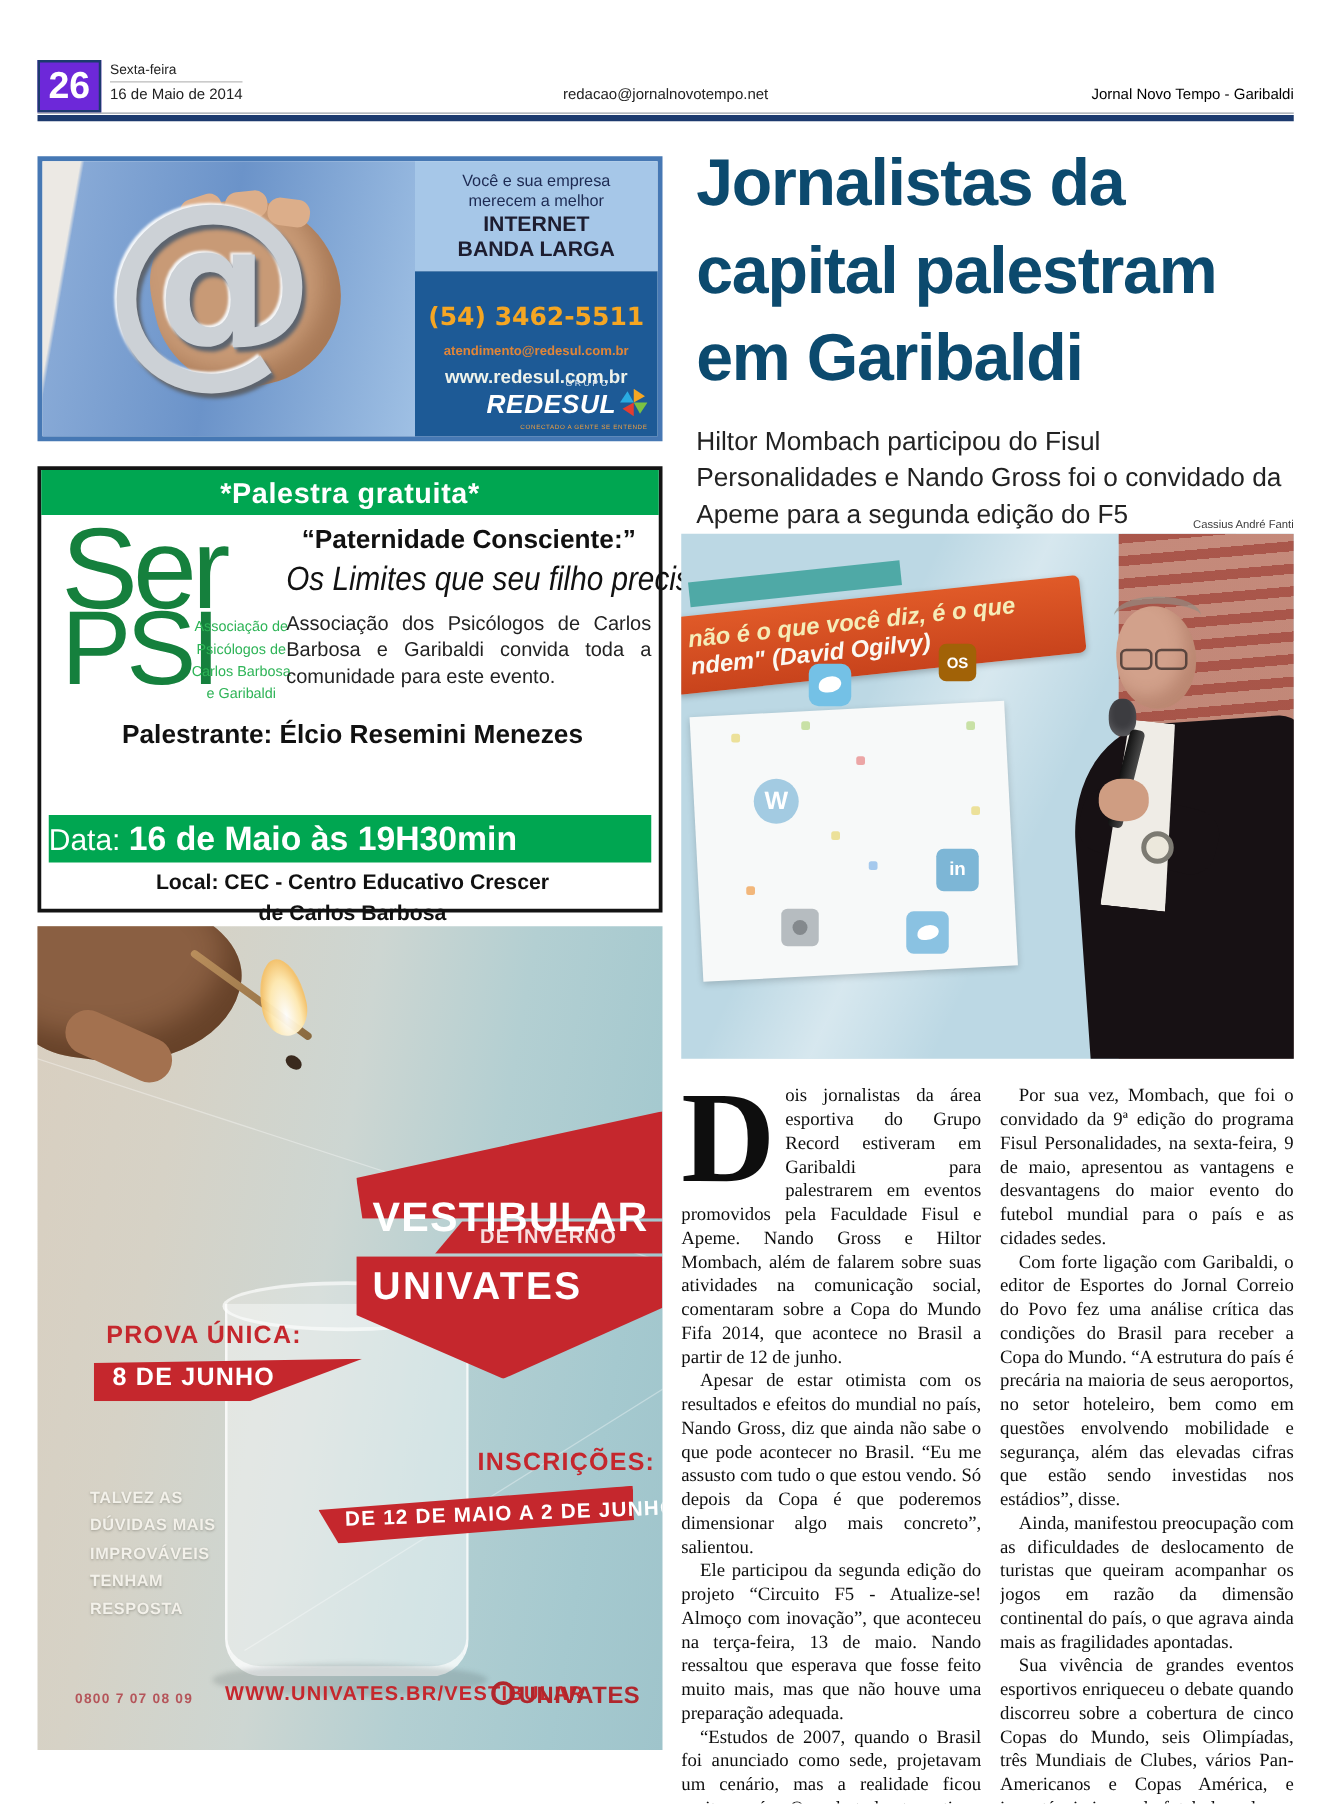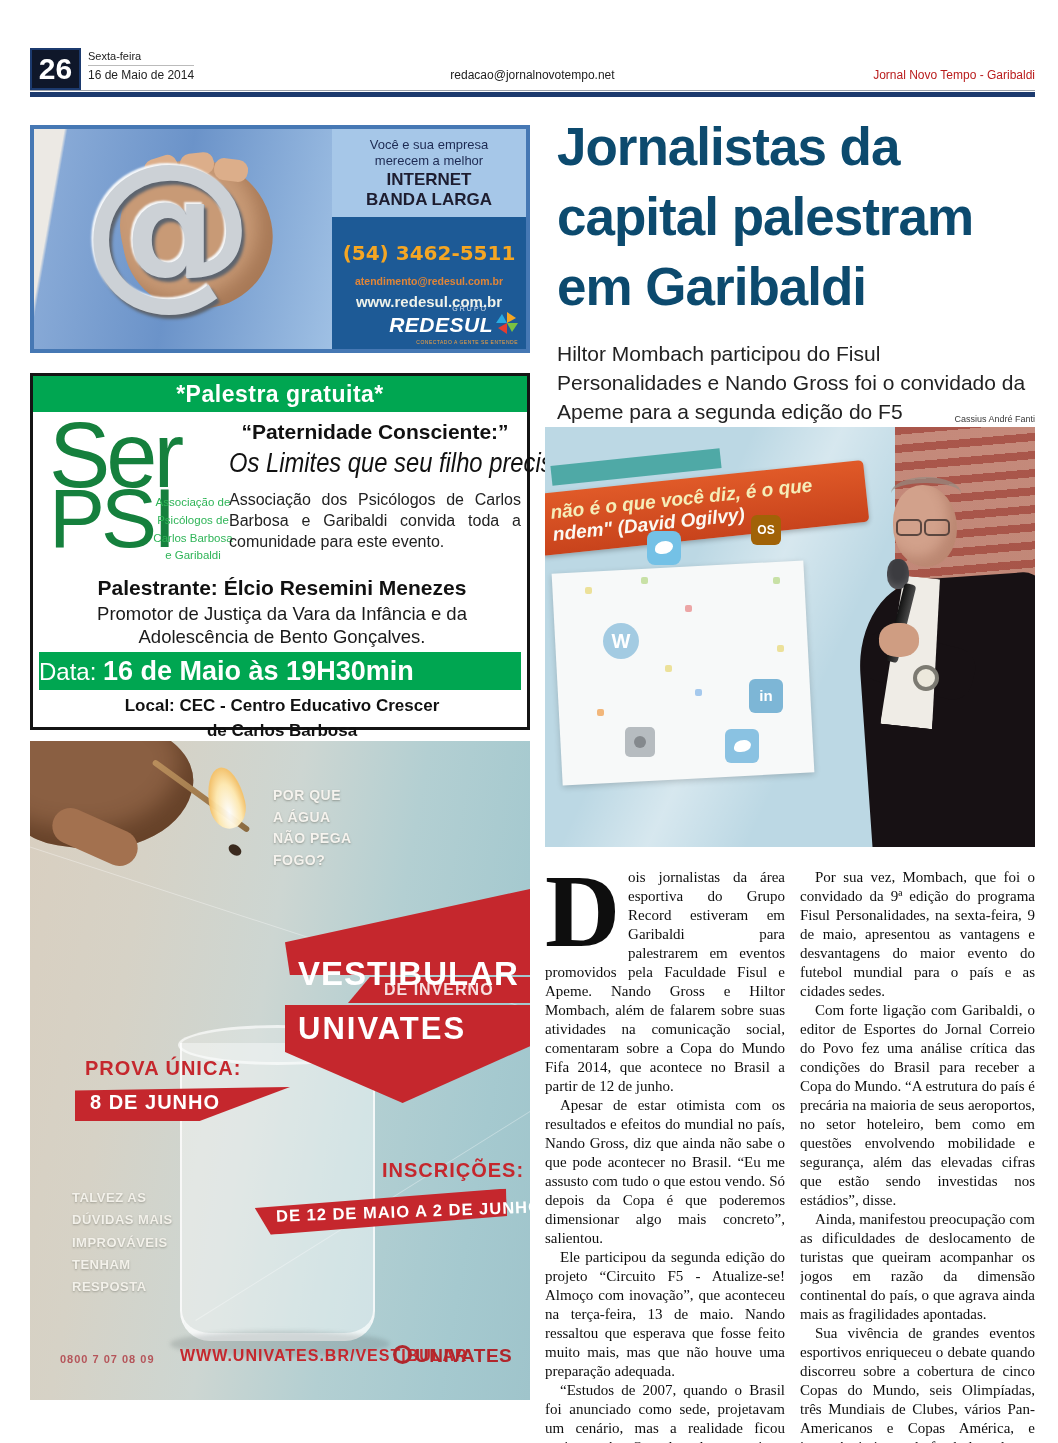--- a/index.html
+++ b/index.html
@@ -1,28 +1,28 @@
 <!DOCTYPE html>
 <html><head>
 <meta charset="utf-8">
 <style>
   html,body{margin:0;padding:0;background:#ffffff;}
   .page{position:relative;width:1058px;height:1443px;background:#fff;overflow:hidden;
         font-family:"Liberation Sans",sans-serif;color:#111;}
 
   
   .hdr{position:absolute;left:30px;top:48px;width:1005px;height:46px;}
-  .pgnum{position:absolute;left:0;top:0;width:47px;height:38px;background:#0f172a;
+  .pgnum{position:absolute;left:0;top:0;width:47px;height:38px;background:#6d28d9;
          border:2px solid #1c3a6e;color:#fff;font-weight:bold;font-size:30px;
          text-align:center;line-height:38px;}
   .dayblock{position:absolute;left:58px;top:3px;font-size:11px;color:#222;line-height:1.0;}
   .dayblock .d1{display:block;border-bottom:1px solid #bbb;padding-bottom:3px;margin-bottom:3px;}
   .dayblock .d2{display:block;font-size:12px;}
   .hdr-email{position:absolute;left:0;right:0;top:20px;text-align:center;font-size:12px;color:#222;}
-  .hdr-mast{position:absolute;right:0;top:20px;font-size:12px;color:#b91c1c;}
+  .hdr-mast{position:absolute;right:0;top:20px;font-size:12px;color:#000000;}
   .rule1{position:absolute;left:30px;top:90px;width:1005px;height:1px;background:#9aa0a8;}
   .rule2{position:absolute;left:30px;top:92px;width:1005px;height:5px;background:#1c3a6e;}
 
   
   .redesul{position:absolute;left:30px;top:125px;width:500px;height:228px;
            border:4px solid #4678b4;box-sizing:border-box;display:flex;}
   .rd-photo{position:relative;width:298px;height:100%;overflow:hidden;
             background:linear-gradient(100deg,#ece9e4 0%,#ece9e4 9%,#87a9d6 10%,#6b93c9 48%,#9fc0e4 100%);}
   .rd-hand{position:absolute;left:88px;top:30px;width:150px;height:150px;background:#c89a76;
            border-radius:45% 55% 50% 50%;transform:rotate(-12deg);
@@ -238,50 +238,40 @@
       <span>Psicólogos de</span><br>
       <span>Carlos Barbosa</span><br>
       <span>e Garibaldi</span>
     </div>
     <div class="sp-right">
       <div class="sp-title">“Paternidade Consciente:”</div>
       <div class="sp-sub">Os Limites que seu filho precisa</div>
       <div class="sp-body">Associação dos Psicólogos de Carlos Barbosa e Garibaldi convida toda a comunidade para este evento.</div>
     </div>
     <div class="sp-speaker">Palestrante: Élcio Resemini Menezes</div>
-    <div class="sp-role">
-      <span>Promotor de Justiça da Vara da Infância e da</span><br>
-      <span>Adolescência de Bento Gonçalves.</span>
-    </div>
     <div class="sp-datebar">
       <span class="lbl">Data: </span><span class="val">16 de Maio às 19H30min</span>
     </div>
     <div class="sp-venue">
       <span>Local: CEC - Centro Educativo Crescer</span><br>
       <span>de Carlos Barbosa</span>
     </div>
   </div>
 
   <div class="univates">
     <div class="uv-line" style="left:-40px;top:190px;transform:rotate(18deg);"></div>
     <div class="uv-line" style="left:120px;top:420px;transform:rotate(-32deg);"></div>
     <div class="uv-glassrim"></div>
     <div class="uv-glass"></div>
     <div class="uv-glass-sh"></div>
     <div class="uv-hand"></div>
     <div class="uv-thumb"></div>
     <div class="uv-match"></div>
     <div class="uv-matchhead"></div>
     <div class="uv-flame"></div>
-    <div class="uv-q">
-      <span>POR QUE</span>
-      <span>A ÁGUA</span>
-      <span>NÃO PEGA</span>
-      <span>FOGO?</span>
-    </div>
     <div class="uv-shape uv-s1"></div>
     <div class="uv-shape uv-s2"></div>
     <div class="uv-shape uv-s3"></div>
     <div class="uv-shape uv-s4"></div>
     <div class="uv-shape uv-s5"></div>
     <div class="uv-t uv-vest">VESTIBULAR</div>
     <div class="uv-t uv-inv">DE INVERNO</div>
     <div class="uv-t uv-univ">UNIVATES</div>
     <div class="uv-t uv-prova">PROVA ÚNICA:</div>
     <div class="uv-t uv-junho">8 DE JUNHO</div>

